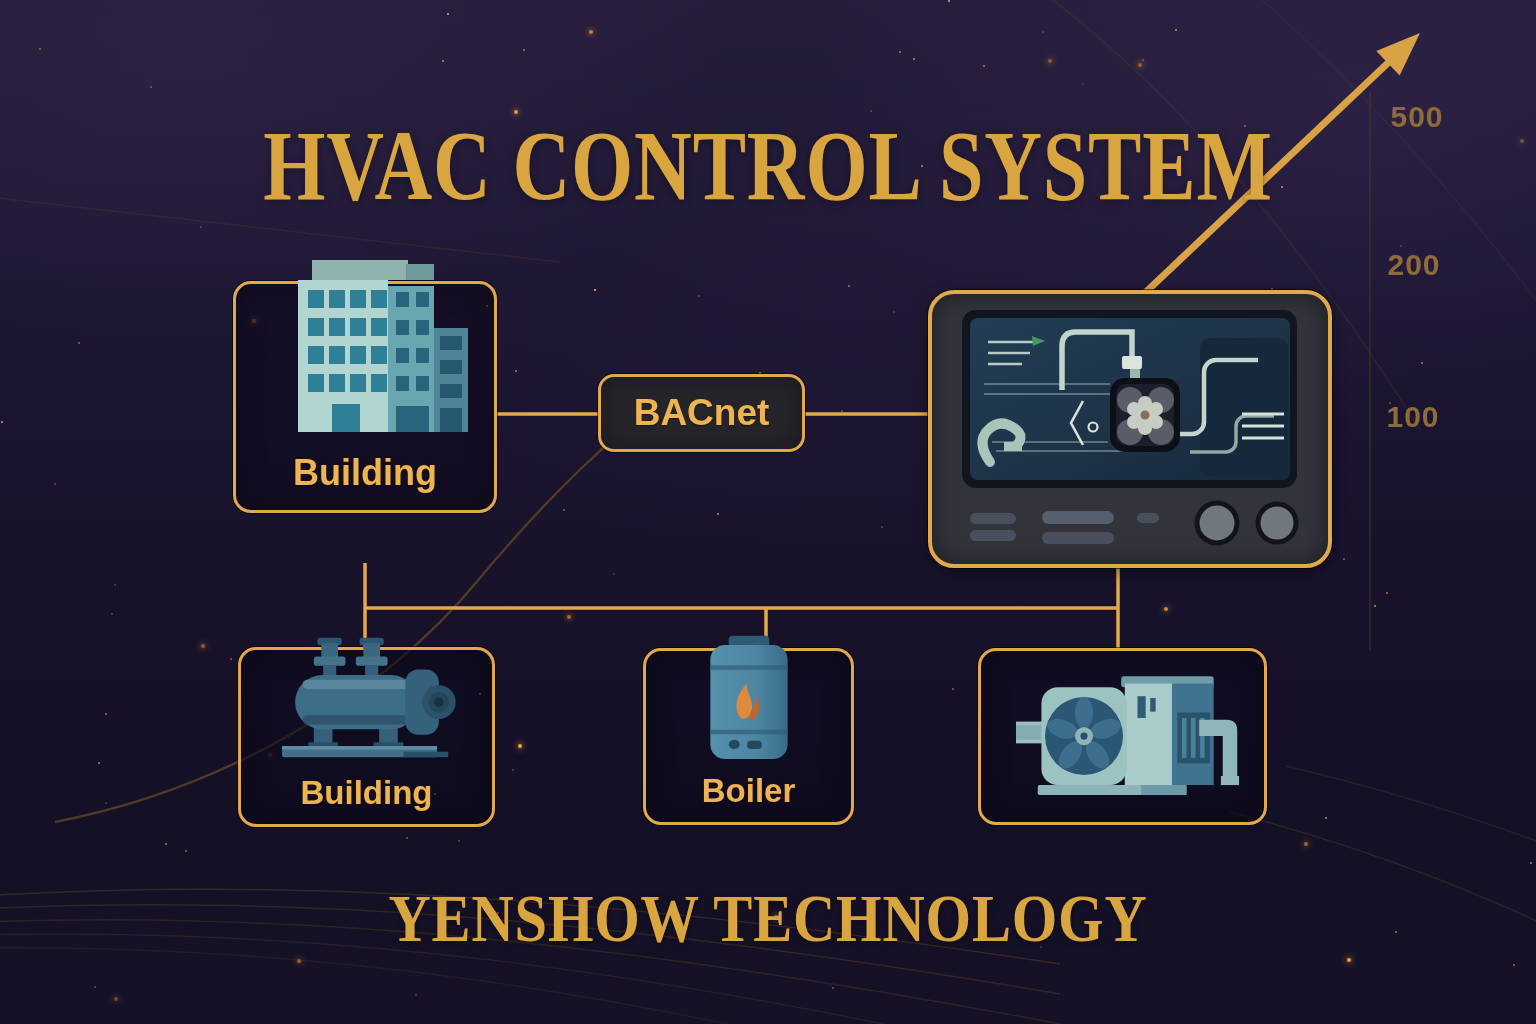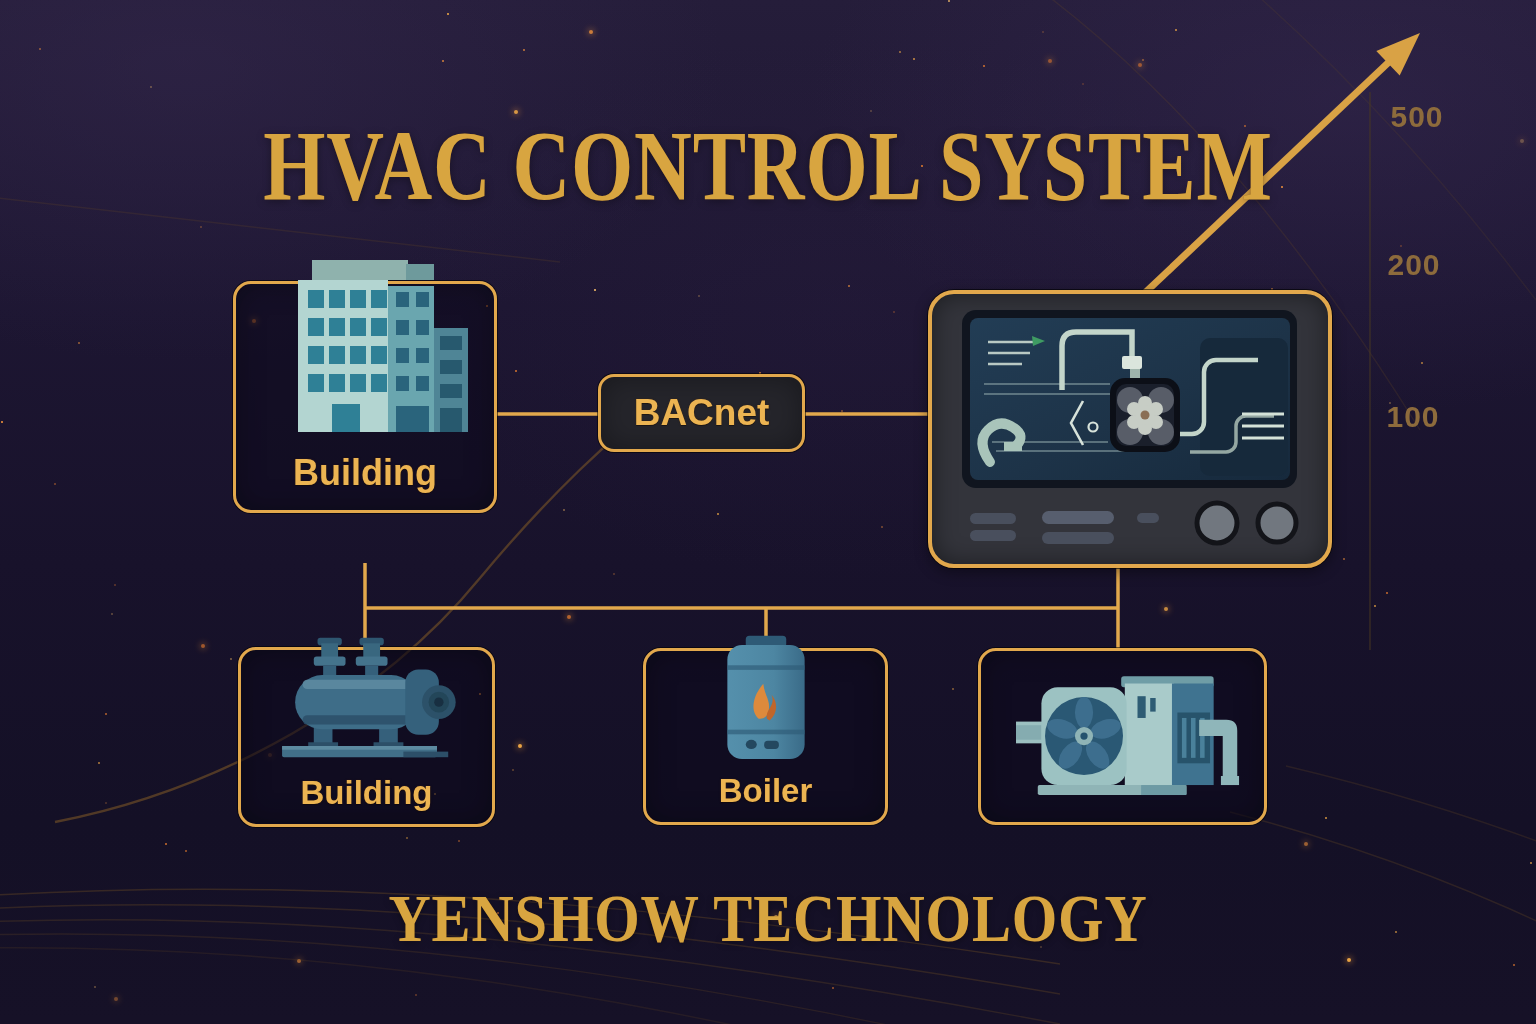--- a/index.html
+++ b/index.html
@@ -44,21 +44,21 @@
     display:flex;flex-direction:column;align-items:center;justify-content:flex-end;
   }
   .gbox .icon-wrap{flex:1;display:flex;align-items:center;justify-content:center;width:100%;}
   #building-box{left:233px;top:281px;width:264px;height:232px;}
   #building-box .node-label{font-size:36px;margin-bottom:16px;}
   #bacnet-box{left:598px;top:374px;width:207px;height:78px;
     background:#25252b;border-radius:16px;
     align-items:center;justify-content:center;}
   #bacnet-box .node-label{font-size:37px;margin:12px;}
   #chiller-box{left:238px;top:647px;width:257px;height:180px;}
-  #boiler-box{left:643px;top:648px;width:245px;height:177px;}
+  #boiler-box{left:643px;top:648px;width:211px;height:177px;}
   #ahu-box{left:978px;top:648px;width:289px;height:177px;}
   .small-label{font-size:33px;margin-bottom:12px;}
   #ahu-box .node-label{font-size:30px;margin-bottom:14px;}
   
   .panel{
     position:absolute;left:928px;top:290px;width:404px;height:278px;
     border:4px solid #e2a84c;border-radius:26px;background:#33343b;
     box-shadow:0 0 0 1px rgba(0,0,0,.6), inset 0 0 24px rgba(0,0,0,.45), 0 4px 14px rgba(0,0,0,.4);
   }
   .panel svg{display:block;border-radius:22px;}

